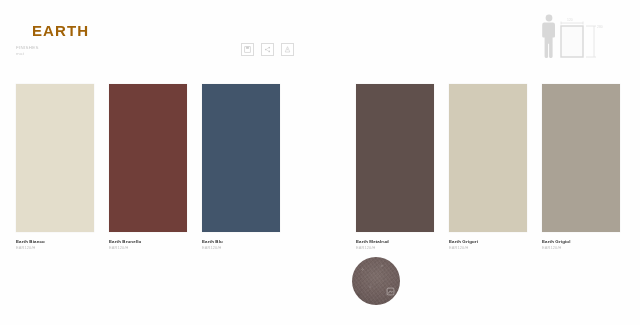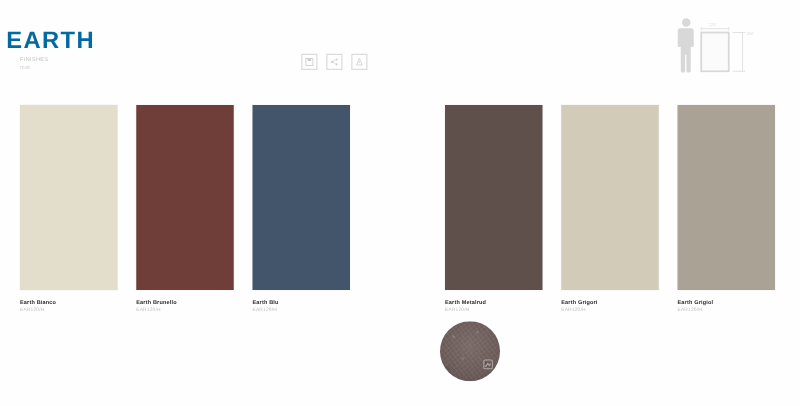--- a/index.html
+++ b/index.html
@@ -7,23 +7,23 @@
     width:640px;height:325px;
     background:#ffffff;
     font-family:"Liberation Sans", sans-serif;
     overflow:hidden;
     position:relative;
   }
   .page{position:absolute;inset:0;background:#fefefe;}
 
   
   .title{
-    position:absolute;left:5px;top:22px;
-    font-size:19px;font-weight:bold;letter-spacing:1.1px;
-    color:#0369a1;
+    position:absolute;left:32px;top:22px;
+    font-size:15px;font-weight:bold;letter-spacing:1.1px;
+    color:#a16207;
   }
   .subtitle{
     position:absolute;left:16px;top:45px;
     line-height:6px;
   }
   .subtitle div{
     font-size:4.4px;color:#c2c2c2;letter-spacing:.3px;
     white-space:nowrap;
   }
   .subtitle div.l2{color:#cfcfcf;}

